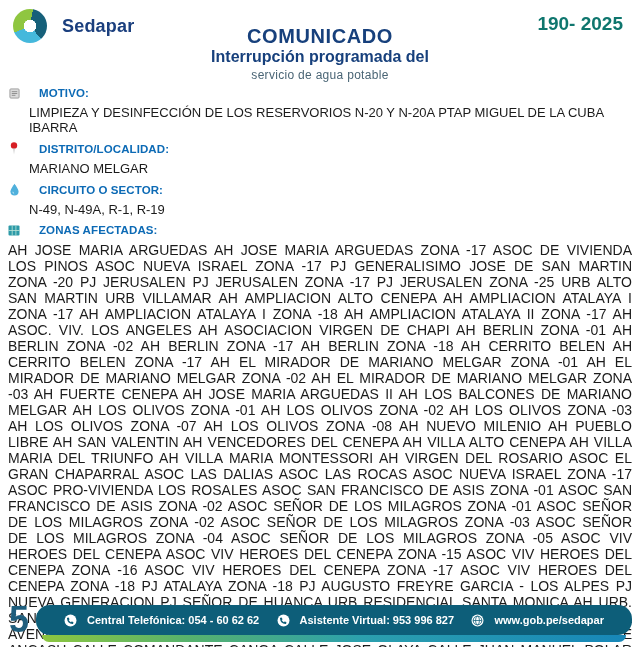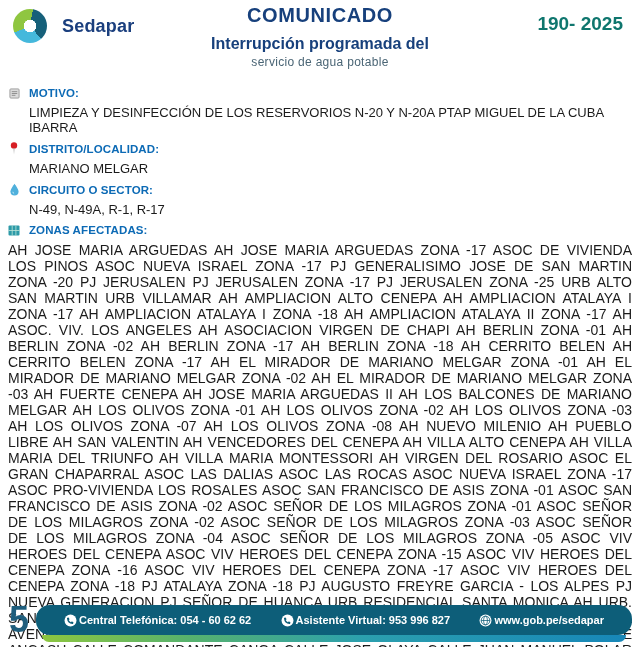--- a/index.html
+++ b/index.html
@@ -11,48 +11,48 @@
   .header{position:relative;height:80px;}
   .logo{position:absolute;left:13px;top:9px;display:flex;align-items:center;gap:15px;}
   .logo-mark{
     width:34px;height:34px;border-radius:50%;
     background:
       radial-gradient(circle at 50% 50%, #ffffff 0 26%, rgba(255,255,255,0) 27%),
       conic-gradient(from 10deg, #16607a 0 36%, #45b8dc 36% 66%, #8fc640 66% 100%);
   }
   .logo-text{font-size:18px;font-weight:bold;color:#1b3f7e;letter-spacing:0.2px;}
   .doc-number{position:absolute;right:17px;top:13px;font-size:19px;font-weight:bold;color:#0f766e;}
-  .title-block{text-align:center;padding-top:4px;}
+  .title-block{text-align:center;padding-top:25px;}
   .title{font-size:20px;font-weight:bold;color:#17407c;letter-spacing:0.6px;}
-  .subtitle1{font-size:16px;font-weight:bold;color:#17407c;margin-top:8px;}
+  .subtitle1{font-size:16px;font-weight:bold;color:#17407c;margin-top:0;}
   .subtitle2{font-size:12px;color:#4a6575;margin-top:2px;letter-spacing:0.3px;}
   
   .sections{padding:0 8px;}
-  .sec-head{display:flex;align-items:center;gap:9px;margin-top:7px;text-align:center;}
+  .sec-head{display:flex;align-items:center;gap:19px;margin-top:7px;text-align:center;}
   .sec-head .ic{width:12px;display:flex;justify-content:center;flex:0 0 12px;}
   .sec-label{font-size:11.5px;font-weight:bold;color:#0c6ab5;letter-spacing:0.1px;}
   .sec-content{margin:6px 0 2px 21px;font-size:13px;color:#1b1b1b;}
   .zonas-text{
     margin-top:6px;font-size:14px;line-height:16px;text-align:justify;
     color:#1b1b1b;letter-spacing:0px;word-spacing:1px;
   }
   .dot{width:10px;height:10px;border-radius:50%;display:inline-block;}
   .dot-red{background:radial-gradient(circle at 35% 30%,#f0625f,#d71f25 70%);}
   .dot-green{background:radial-gradient(circle at 35% 30%,#7fe08a,#2fa846 70%);}
   .dt-row{display:flex;align-items:center;margin:4px 0 2px 30px;}
   .dt-date{display:flex;align-items:flex-start;gap:5px;width:245px;font-size:10.5px;}
   .dt-time{display:flex;align-items:center;gap:21px;font-size:10.5px;}
   
   .footer-num{position:absolute;left:9px;bottom:9px;font-size:36px;font-weight:bold;color:#1f5e7d;line-height:1;}
   .footer-bar{
     position:absolute;left:36px;right:8px;bottom:12px;height:30px;background:#0d5e79;
     border-radius:14px;display:flex;align-items:center;justify-content:space-between;
     padding:0 28px;box-sizing:border-box;
   }
-  .footer-item{display:flex;align-items:center;gap:2px;color:#ffffff;font-size:11px;font-weight:bold;white-space:nowrap;}
+  .footer-item{display:flex;align-items:center;gap:10px;color:#ffffff;font-size:11px;font-weight:bold;white-space:nowrap;}
   .footer-strip{
     position:absolute;left:42px;right:14px;bottom:5px;height:7px;border-radius:0 0 8px 8px;
     background:linear-gradient(90deg,#8dc63f 0%,#57b26d 25%,#2b9fae 55%,#1787b8 100%);
   }
 </style>
 </head>
 <body>
 
 <div class="header">
   <div class="logo">
@@ -95,21 +95,21 @@
 
   <div class="sec-head">
     <span class="ic">
       <svg width="9" height="13" viewBox="0 0 10 14">
           <path d="M5 0.5 C5 0.5 9.5 6.5 9.5 9.3 A4.5 4.5 0 0 1 0.5 9.3 C0.5 6.5 5 0.5 5 0.5 Z" fill="#4fb0dc"></path>
           <path d="M3.2 9.5 a2 2.6 0 0 0 1.4 2.2" stroke="#d8f0fa" fill="none" stroke-width="0.9"></path>
         </svg>
     </span>
     <span class="sec-label">CIRCUITO O SECTOR:</span>
   </div>
-  <div class="sec-content">N-49, N-49A, R-1, R-17</div>
+  <div class="sec-content">N-49, N-49A, R-1, R-19</div>
 
   <div class="sec-head">
     <span class="ic">
       <svg width="12" height="11" viewBox="0 0 12 11">
           <rect x="0.5" y="0.5" width="11" height="10" rx="1" fill="#2d9aa8"></rect>
           <line x1="4.2" y1="0.5" x2="4.2" y2="10.5" stroke="#bfe6d8" stroke-width="0.8"></line>
           <line x1="7.9" y1="0.5" x2="7.9" y2="10.5" stroke="#bfe6d8" stroke-width="0.8"></line>
           <line x1="0.5" y1="5.5" x2="11.5" y2="5.5" stroke="#bfe6d8" stroke-width="0.8"></line>
         </svg>
     </span>

